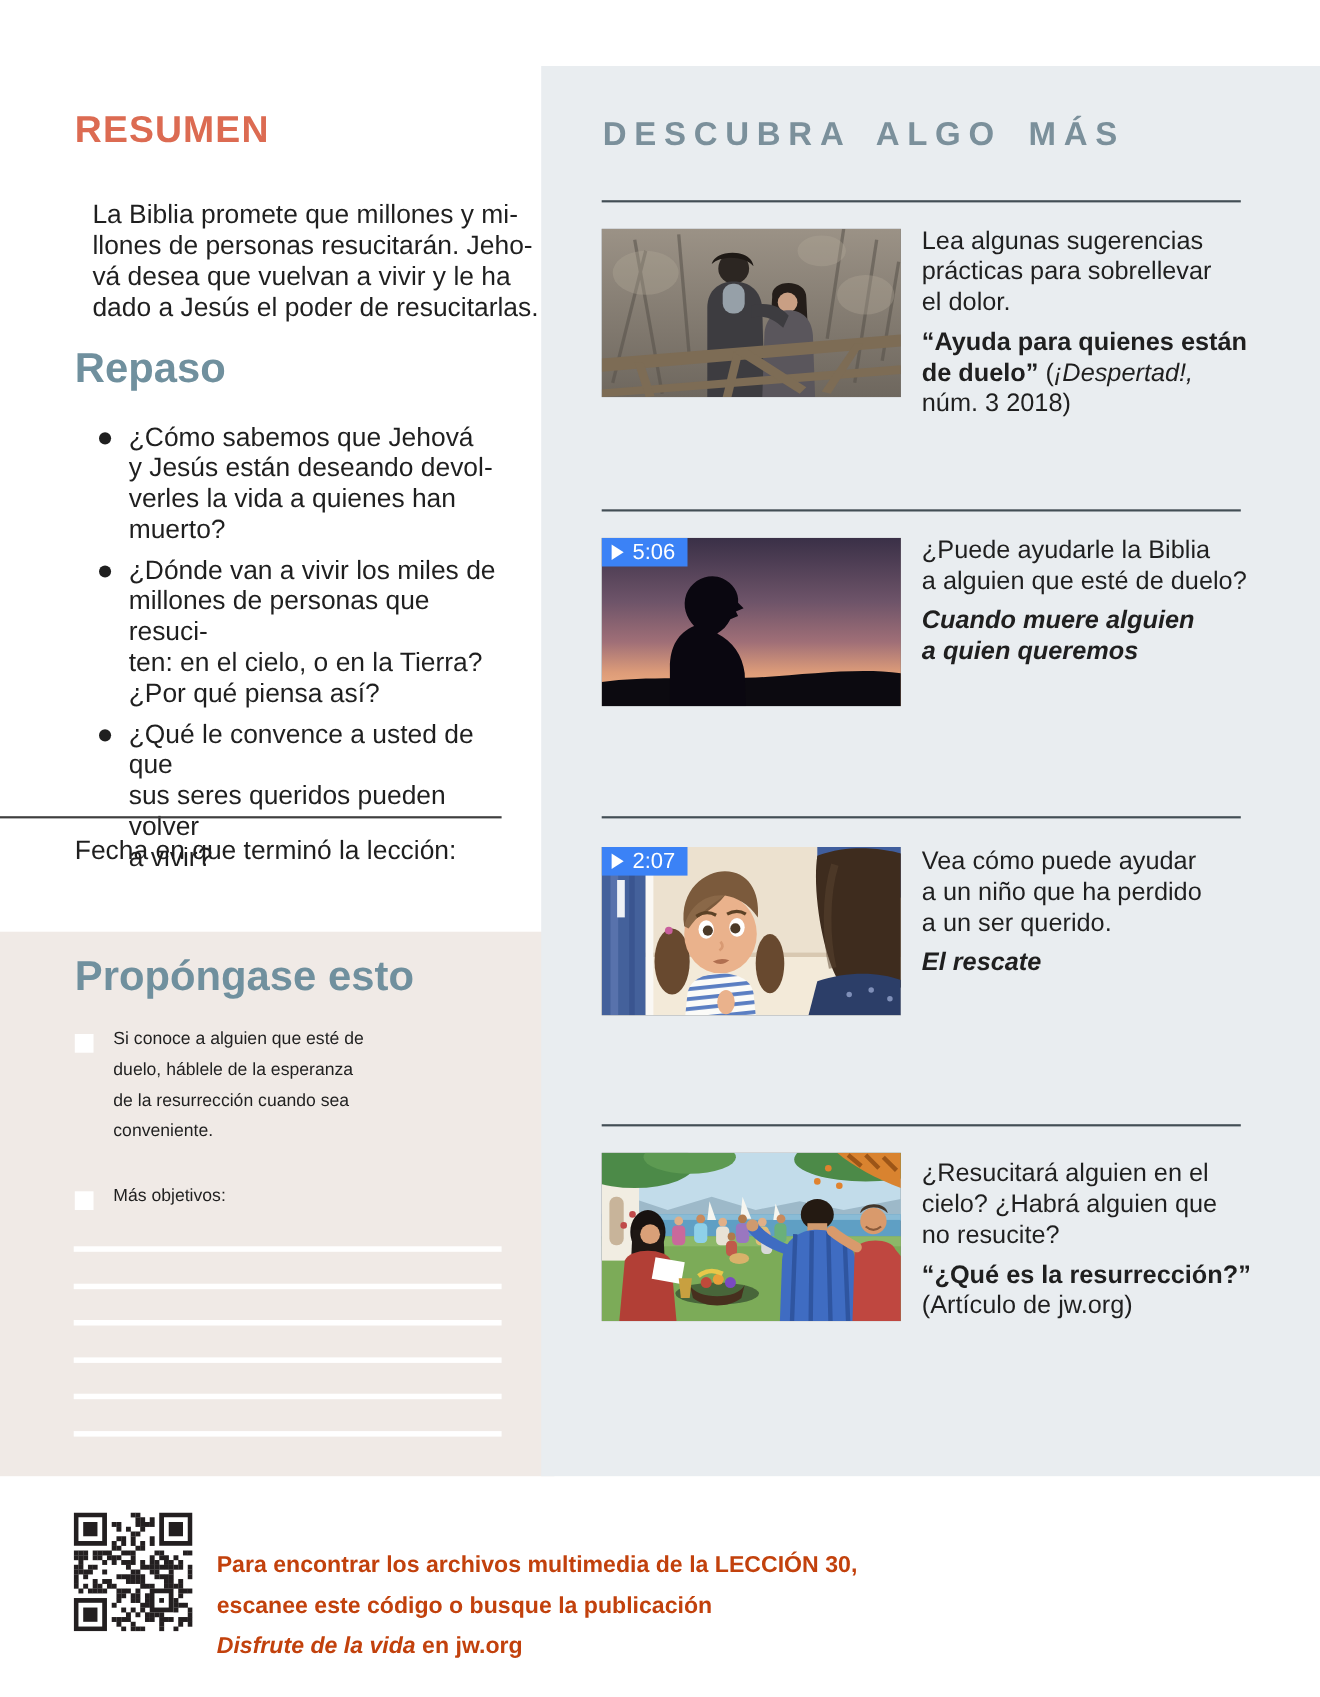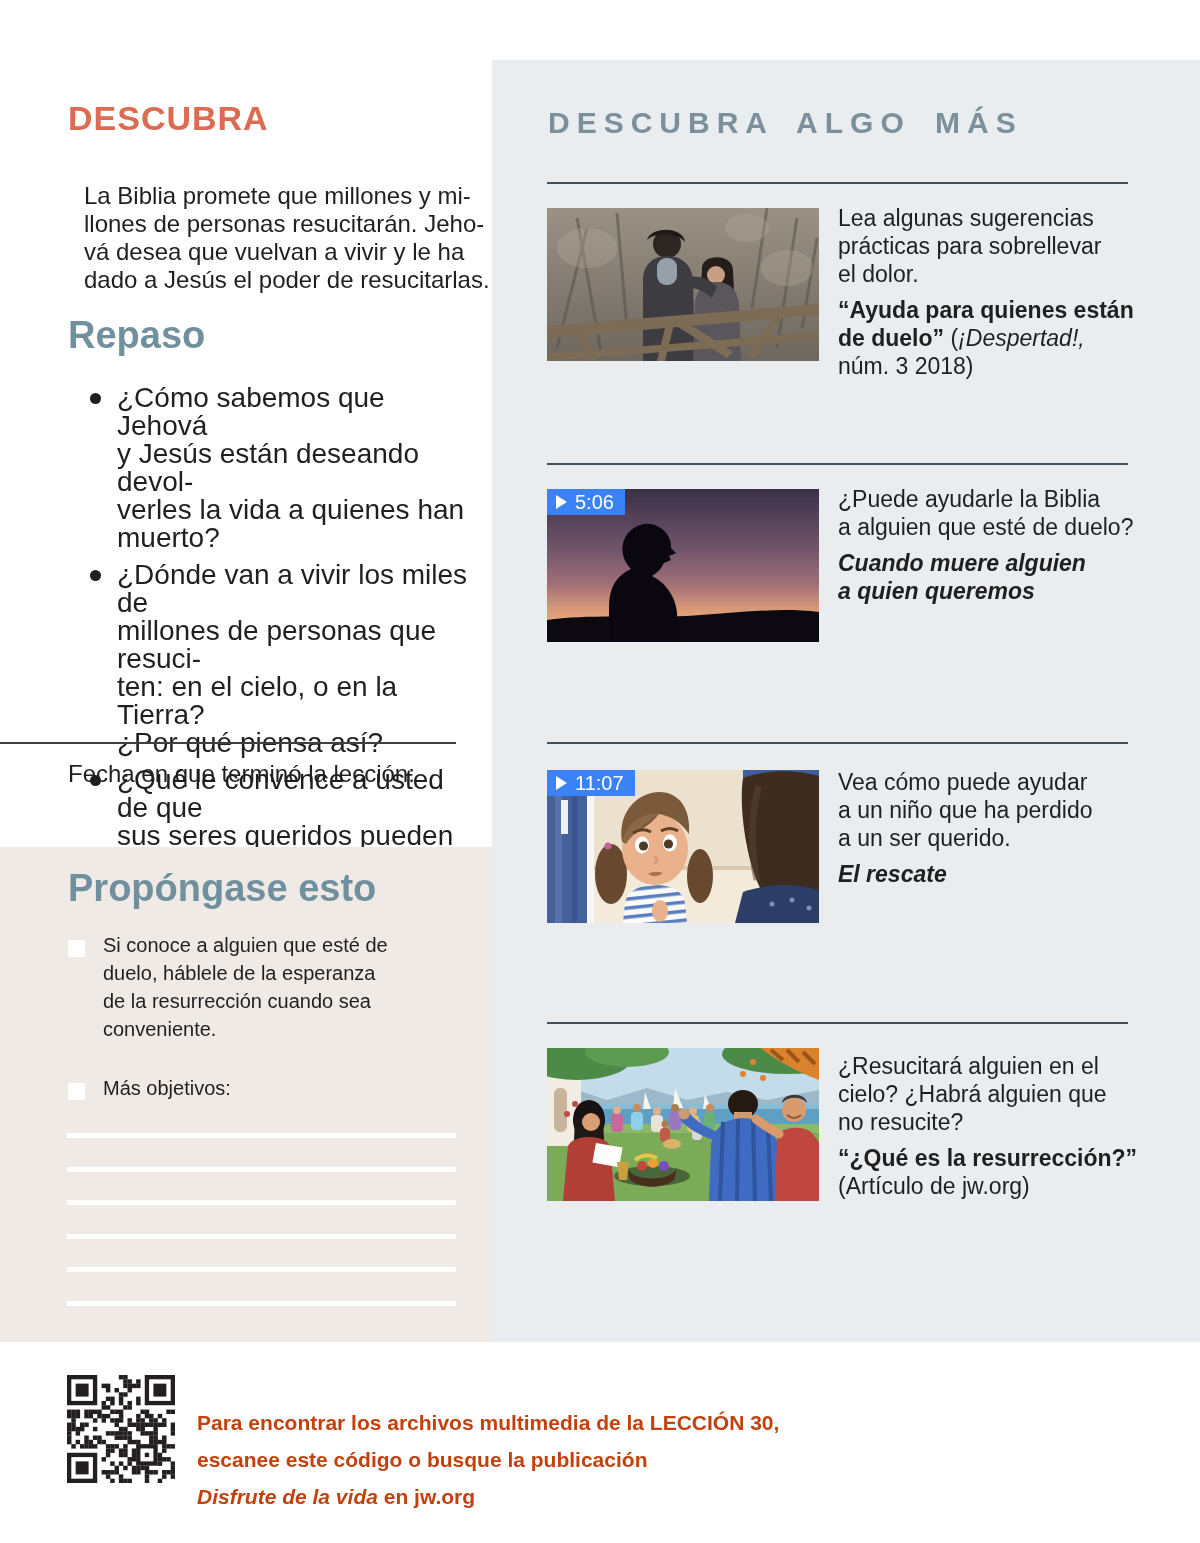--- a/index.html
+++ b/index.html
@@ -16,38 +16,38 @@
   }
   .intro{
     left:68px;top:166px;font-size:24px;line-height:28px;white-space:pre-line;margin:16px;
   }
   .section-h{
     font-size:38px;line-height:42px;font-weight:bold;color:#70909e;margin:0;
   }
   .repaso-title{left:68px;top:314px;}
   .bullets{left:68px;top:384px;margin:0;padding:0;list-style:none;width:400px;}
   .bullets li{
-    position:relative;padding-left:49px;font-size:28px;line-height:28px;
+    position:relative;padding-left:49px;font-size:24px;line-height:28px;
     white-space:pre-line;margin:0 0 9px 0;
   }
   .bullets li::before{
     content:"";position:absolute;left:22px;top:9px;width:11px;height:11px;
     border-radius:50%;background:#1f1f1f;
   }
   .rule-left{left:0;top:742px;width:456px;height:2px;background:#3f3f3f;}
   .fecha{left:68px;top:760px;font-size:24px;line-height:28px;margin:0;}
   
   .goal-box{left:0;top:847px;width:456px;height:495px;background:#f0eae6;padding-left:48px;}
   .goal-title{left:68px;top:20px;}
   .goal-row{position:absolute;left:68px;}
   .goal-check{
     position:absolute;left:0;top:9px;width:17px;height:17px;background:#ffffff;
   }
   .goal-text{
-    margin:0 0 0 35px;font-size:20px;line-height:28px;white-space:pre-line;width:350px;
+    margin:0 0 0 35px;font-size:16px;line-height:28px;white-space:pre-line;width:350px;
   }
   .goal-line{position:absolute;left:67px;width:389px;height:5px;background:#ffffff;}
   
   .panel{left:492px;top:60px;width:708px;height:1282px;background:#e9edf0;}
   .panel-title{
     position:absolute;left:56px;top:46px;margin:0;font-size:30px;line-height:34px;
     font-weight:bold;color:#7b909b;letter-spacing:7px;word-spacing:9px;
   }
   .panel-rule{position:absolute;left:55px;width:581px;height:2px;background:#434e55;}
   .thumb{
@@ -70,21 +70,21 @@
   
   .qr{left:67px;top:1375px;width:108px;height:108px;background:#ffffff;}
   .footer-text{
     left:197px;top:1404px;font-size:21px;line-height:37px;font-weight:bold;
     color:#c2410c;margin:0;
   }
 </style>
 </head>
 <body>
 
-<h1 class="abs resumen-title">DESCUBRA</h1>
+<h1 class="abs resumen-title">RESUMEN</h1>
 
 <p class="abs intro">La Biblia promete que millones y mi-
 llones de personas resucitarán. Jeho-
 vá desea que vuelvan a vivir y le ha
 dado a Jesús el poder de resucitarlas.</p>
 
 <h2 class="abs section-h repaso-title">Repaso</h2>
 
 <ul class="abs bullets">
   <li>¿Cómo sabemos que Jehová
@@ -242,21 +242,21 @@
       <ellipse cx="113" cy="141" rx="8" ry="11" fill="#eab28c"></ellipse>
       <path d="M196,8 C234,-6 272,6 272,6 L272,128 C262,123 251,121 241,123 L215,121 C202,100 191,42 196,8 Z" fill="#3e2c1e"></path>
       <path d="M212,16 C203,44 204,84 210,110" stroke="#5a4430" stroke-width="7" fill="none" opacity="0.5"></path>
       <path d="M196,122 C222,113 252,113 272,121 L272,153 L188,153 Z" fill="#2c3e68"></path>
       <circle cx="225" cy="134" r="2.5" fill="#7f8fb8"></circle>
         <circle cx="245" cy="130" r="2.5" fill="#7f8fb8"></circle>
         <circle cx="262" cy="138" r="2.5" fill="#7f8fb8"></circle>
     </svg>
     <span class="badge">
         <span class="play-tri"></span>
-        <span>11:07</span>
+        <span>2:07</span>
       </span>
   </div>
   <div class="item-text" style="top:708px;">
     <p>Vea cómo puede ayudar
 a un niño que ha perdido
 a un ser querido.</p>
     <p class="ref b i">El rescate</p>
   </div>
 
   <div class="thumb" style="top:988px;">

